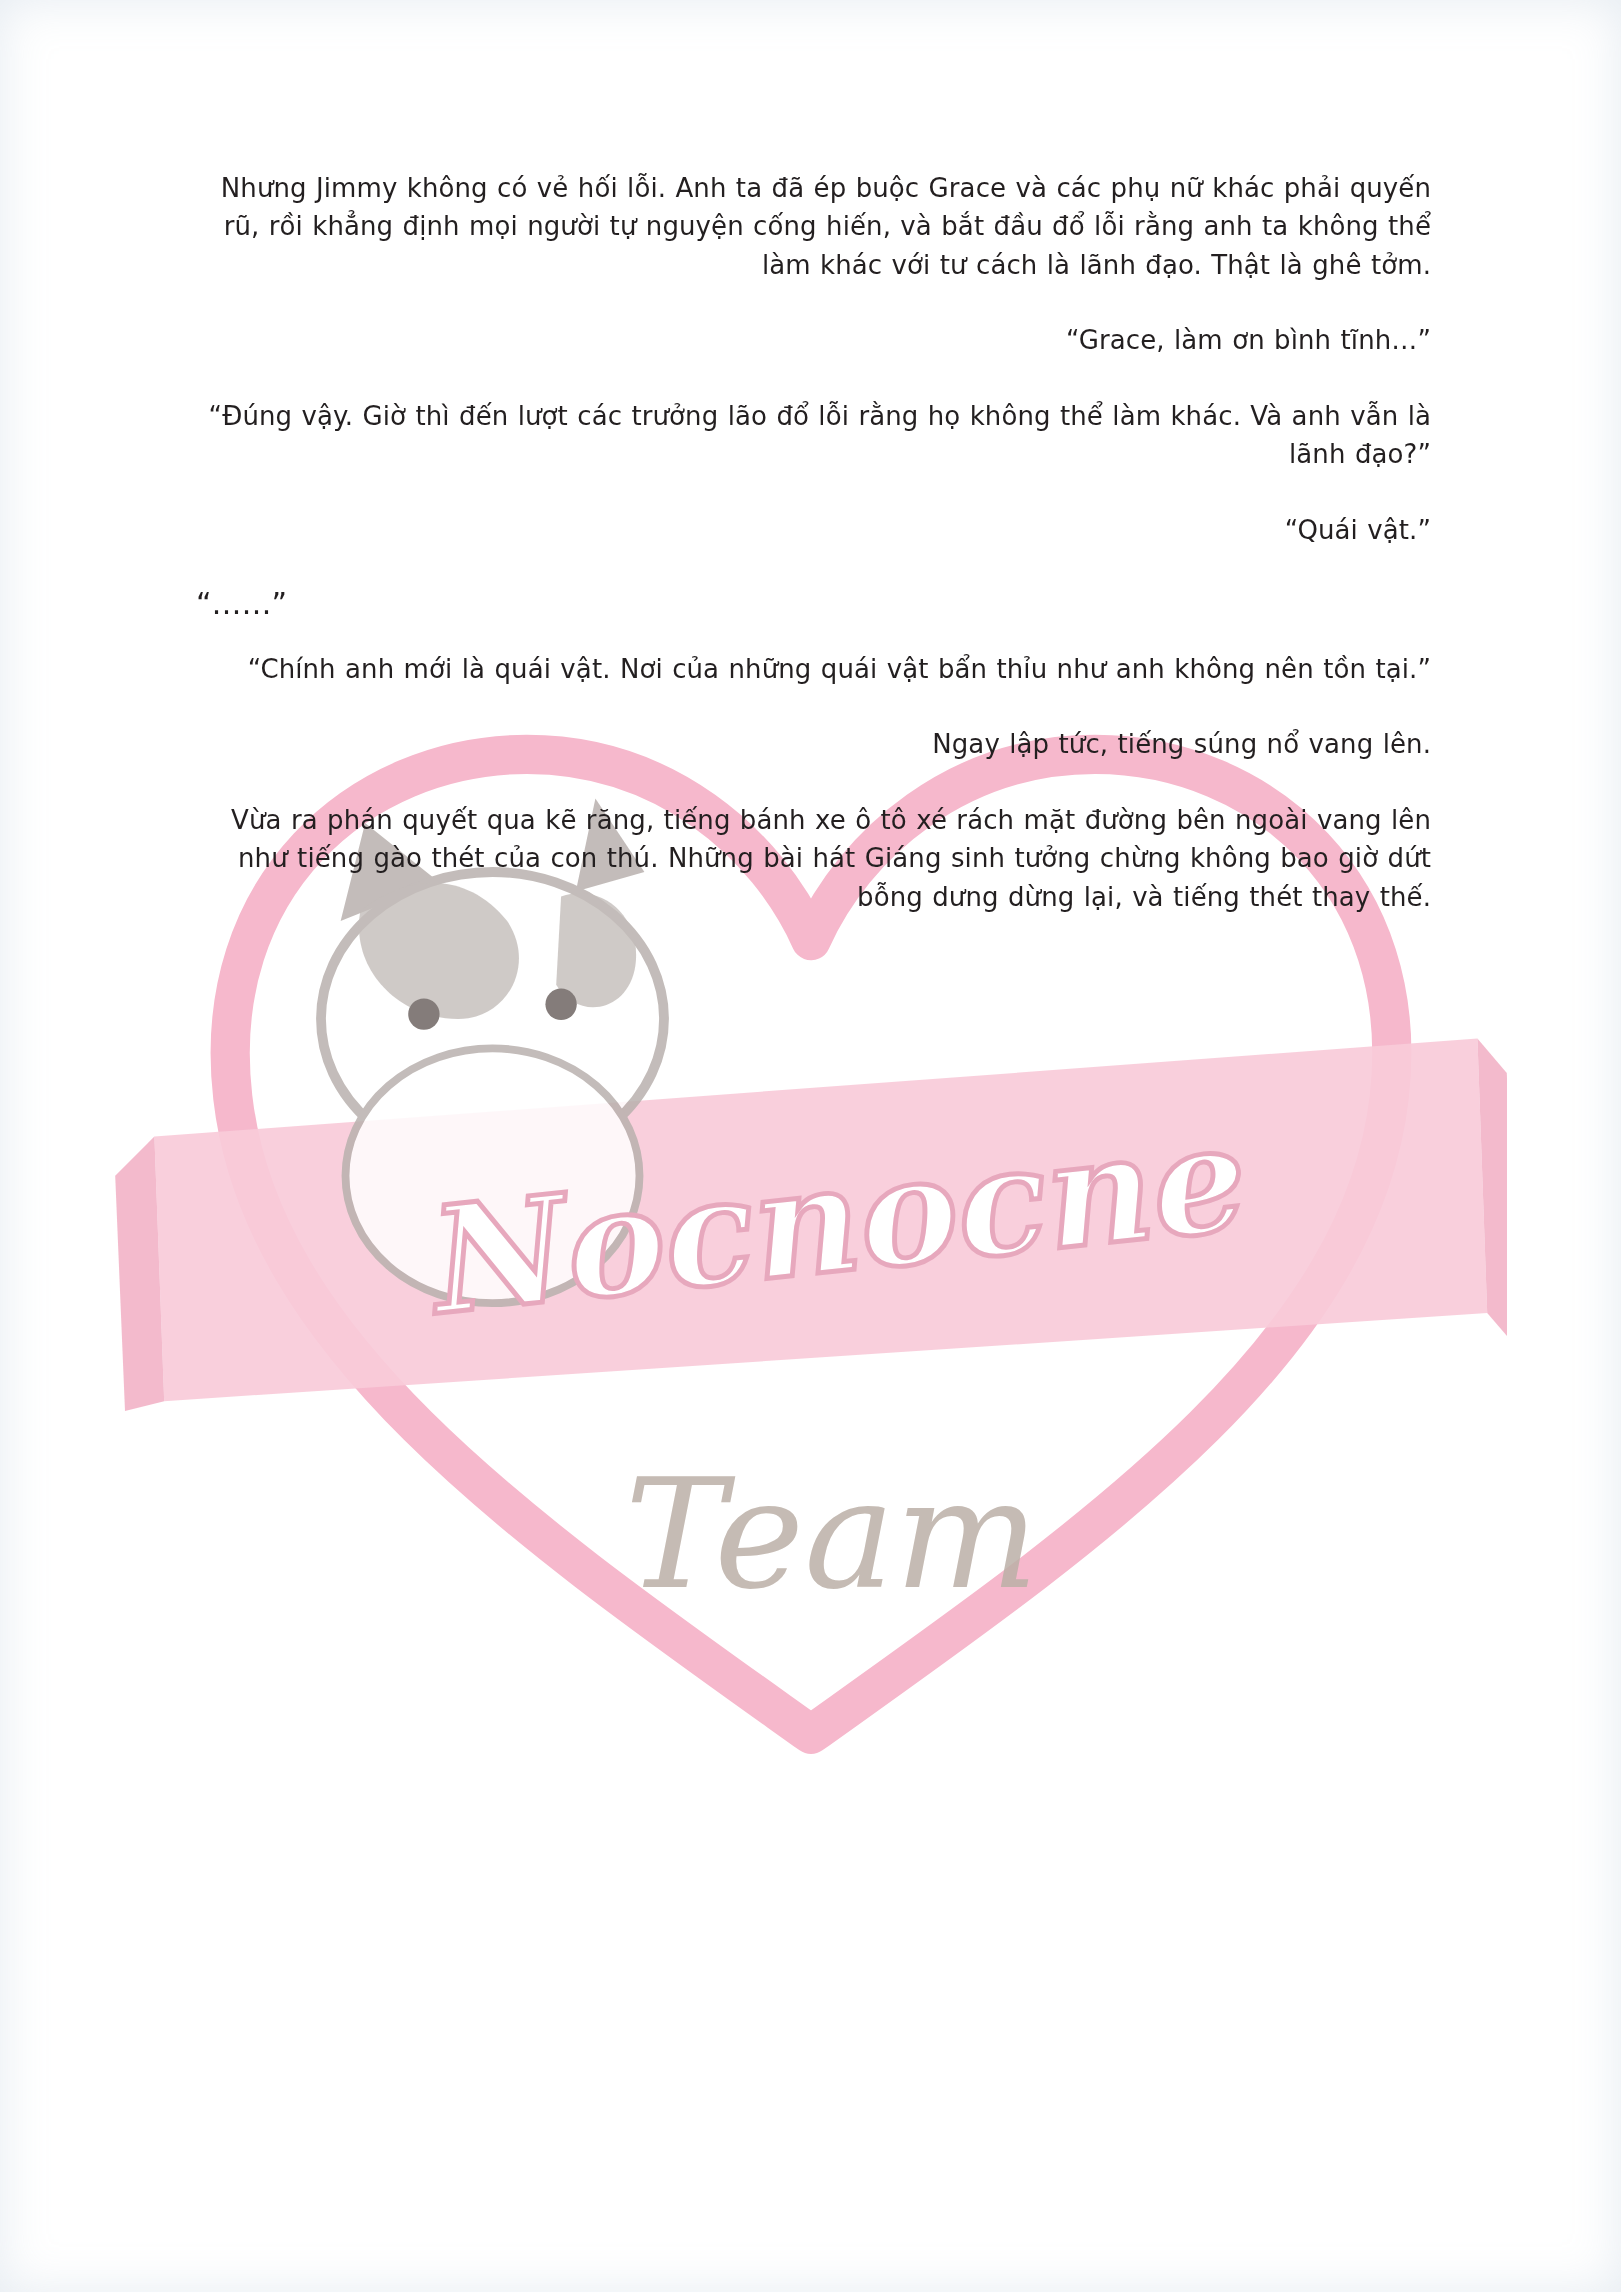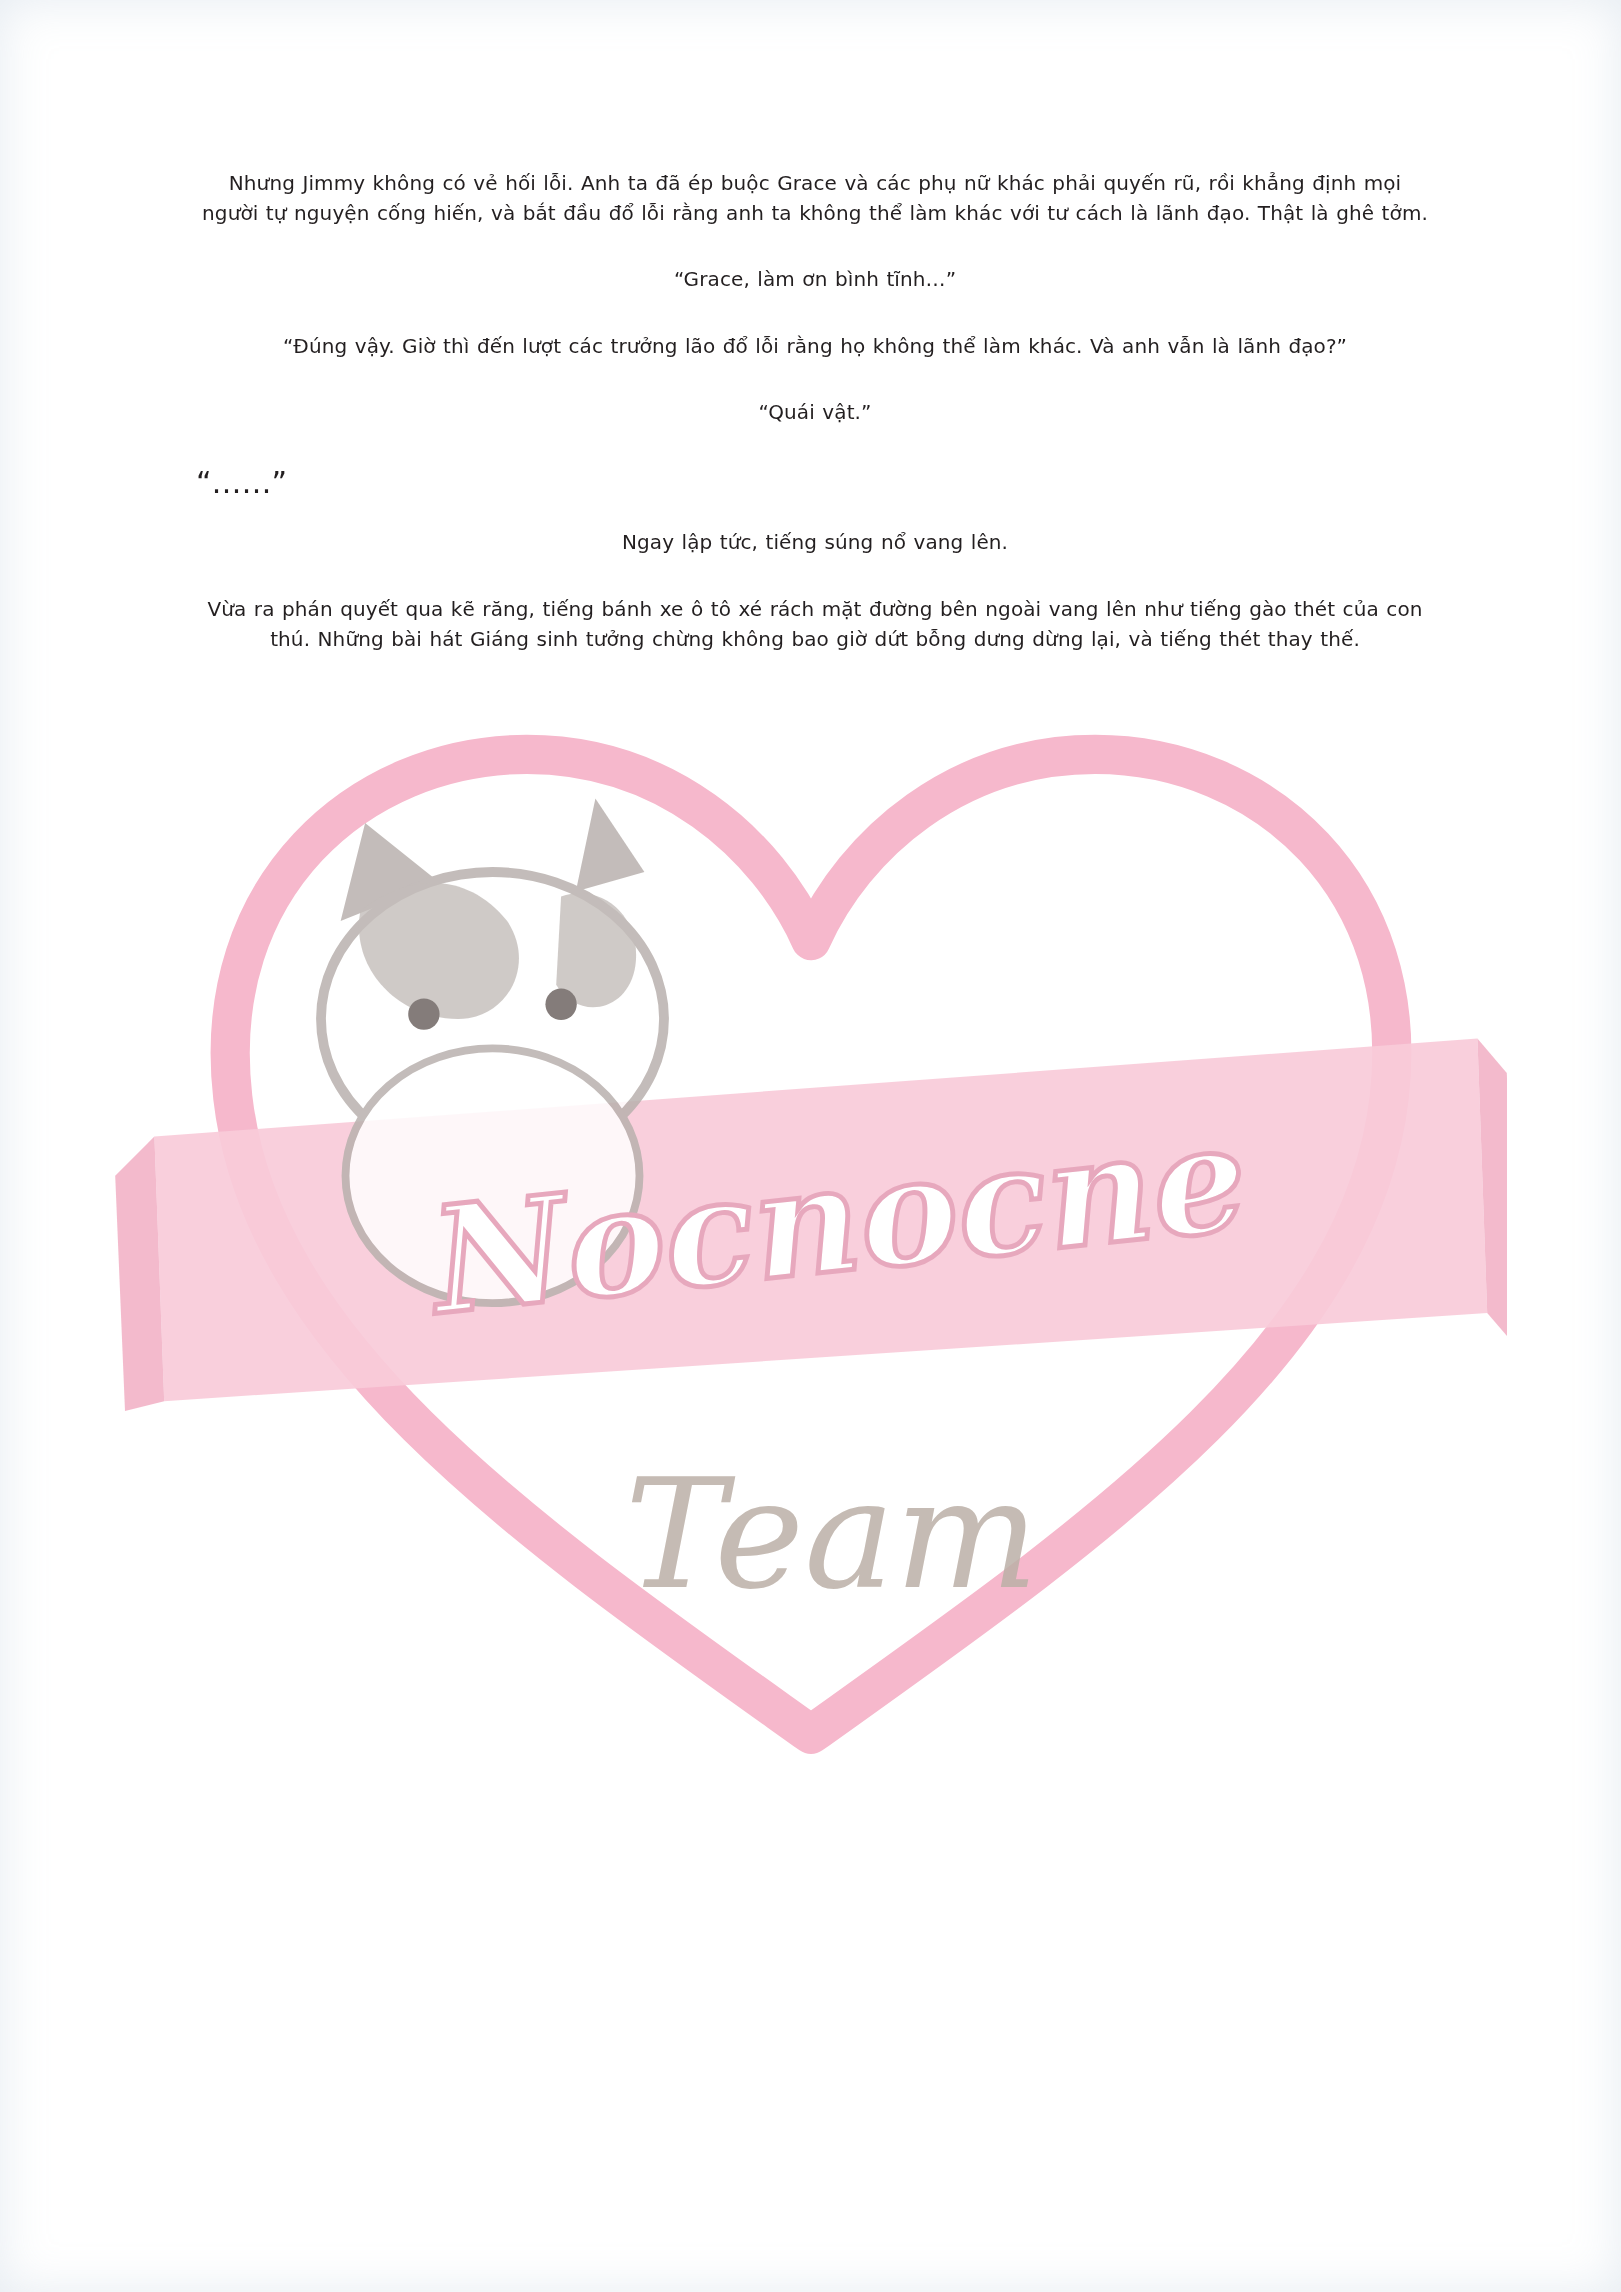--- a/index.html
+++ b/index.html
@@ -35,25 +35,25 @@
     opacity: 1;
   }
   .content {
     position: absolute;
     left: 196px;
     top: 169px;
     width: 1235px;
   }
   p.para {
     margin: 0 0 37px 3px;
-    font-size: 20px;
+    font-size: 26px;
     line-height: 1.48;
     color: #231f20;
     letter-spacing: 0.1px;
-    text-align: center;
+    text-align: right;
     word-spacing: 1px;
   }
   p.ellipsis {
     margin: 0 0 27.4px 0;
     font-size: 30px;
     line-height: 1.2;
     color: #231f20;
   }
 </style>
 </head>
@@ -93,19 +93,20 @@
 
     <text x="520" y="980" font-family="'DejaVu Serif', serif" font-size="155" font-style="italic" fill="#bcb0a7" opacity="0.85">Team</text>
   </svg>
 
   <div class="content">
     <p class="para">Nhưng Jimmy không có vẻ hối lỗi. Anh ta đã ép buộc Grace và các phụ nữ khác phải quyến rũ, rồi khẳng định mọi người tự nguyện cống hiến, và bắt đầu đổ lỗi rằng anh ta không thể làm khác với tư cách là lãnh đạo. Thật là ghê tởm.</p>
     <p class="para">“Grace, làm ơn bình tĩnh…”</p>
     <p class="para">“Đúng vậy. Giờ thì đến lượt các trưởng lão đổ lỗi rằng họ không thể làm khác. Và anh vẫn là lãnh đạo?”</p>
     <p class="para">“Quái vật.”</p>
     <p class="ellipsis">“……”</p>
+    <p class="para">“Chính anh mới là quái vật. Nơi của những quái vật bẩn thỉu như anh không nên tồn tại.”</p>
     <p class="para">Ngay lập tức, tiếng súng nổ vang lên.</p>
     <p class="para">Vừa ra phán quyết qua kẽ răng, tiếng bánh xe ô tô xé rách mặt đường bên ngoài vang lên như tiếng gào thét của con thú. Những bài hát Giáng sinh tưởng chừng không bao giờ dứt bỗng dưng dừng lại, và tiếng thét thay thế.</p>
   </div>
 
   <div class="page-edge"></div>
 </div>
 
 
 </body></html>

